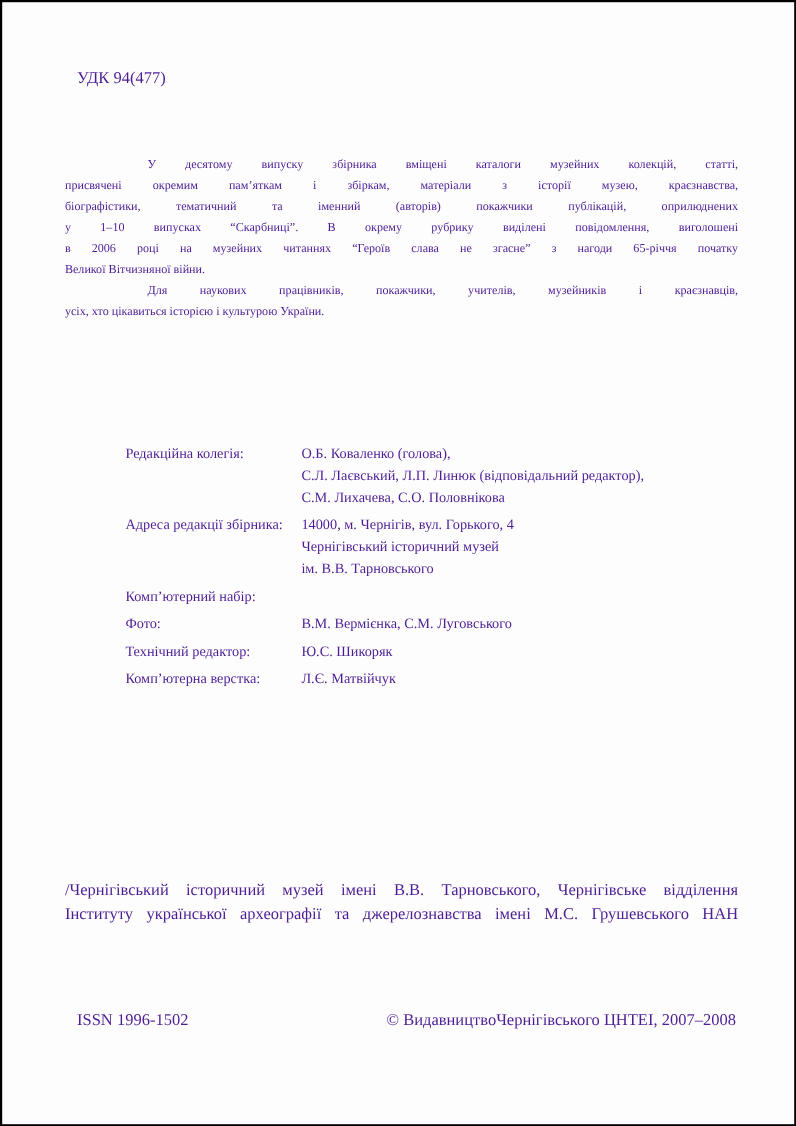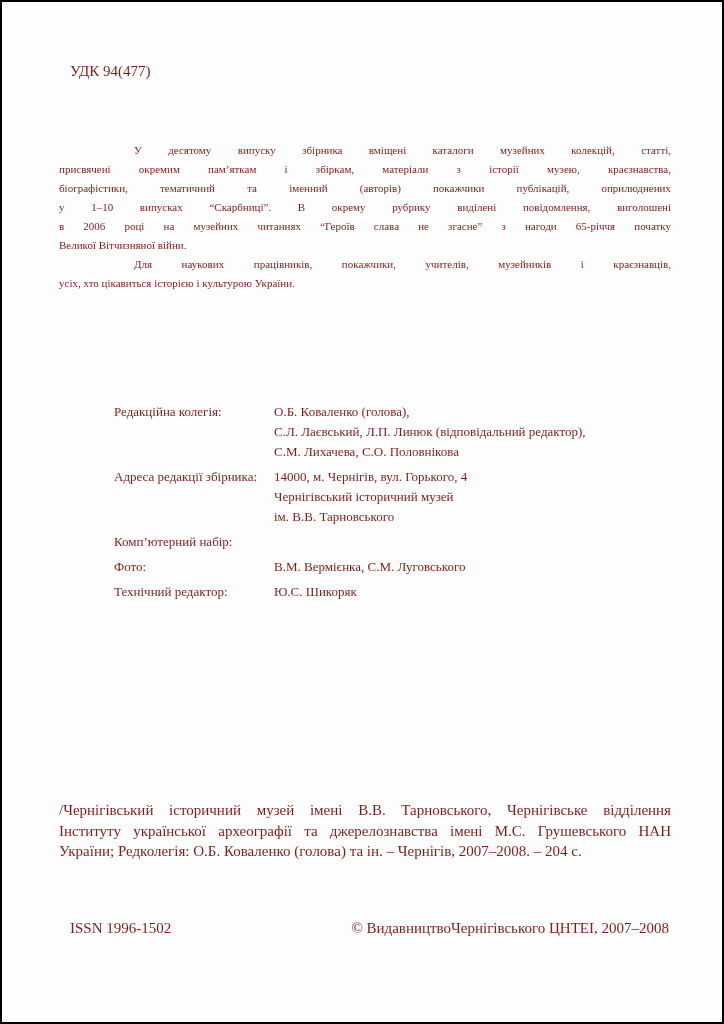--- a/index.html
+++ b/index.html
@@ -7,21 +7,21 @@
     width: 724px; height: 1024px;
     background: #e8e8e8;
     font-family: "Liberation Serif", "DejaVu Serif", serif;
   }
   .page {
     position: relative;
     width: 724px; height: 1024px;
     box-sizing: border-box;
     background: #fdfdfd;
     border: 2px solid #000;
-    color: #7f1d1d;
+    color: #4c1d95;
     overflow: hidden;
   }
   .udc {
     position: absolute;
     left: 68px; top: 60px;
     font-size: 15px; line-height: 19px;
   }
   .annotation {
     position: absolute;
     left: 57px; top: 139px;
@@ -107,26 +107,31 @@
       <div class="vals">
         <div>В.М. Вермієнка, С.М. Луговського</div>
       </div>
     </div>
     <div class="row">
       <div class="label">Технічний редактор:</div>
       <div class="vals">
         <div>Ю.С. Шикоряк</div>
       </div>
     </div>
+    <div class="row">
+      <div class="label">Комп’ютерна верстка:</div>
+      <div class="vals">
+        <div>Л.Є. Матвійчук</div>
+      </div>
+    </div>
   </div>
 
   <div class="biblio">
     <div class="jl">/Чернігівський історичний музей імені В.В. Тарновського, Чернігівське відділення</div>
     <div class="jl">Інституту української археографії та джерелознавства імені М.С. Грушевського НАН</div>
-    <div class="ll">України; Редколегія: О.Б. Коваленко (голова) та ін. – Чернігів, 2007–2008. – 204 с.</div>
   </div>
 
   <div class="footer">
     <span class="issn">ISSN 1996-1502</span>
     <span>© ВидавництвоЧернігівського ЦНТЕІ, 2007–2008</span>
   </div>
 
 </div>
 
 </body></html>

